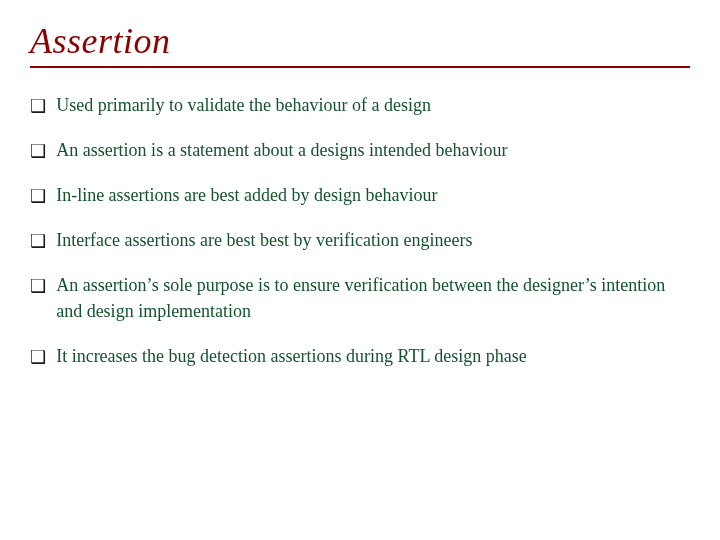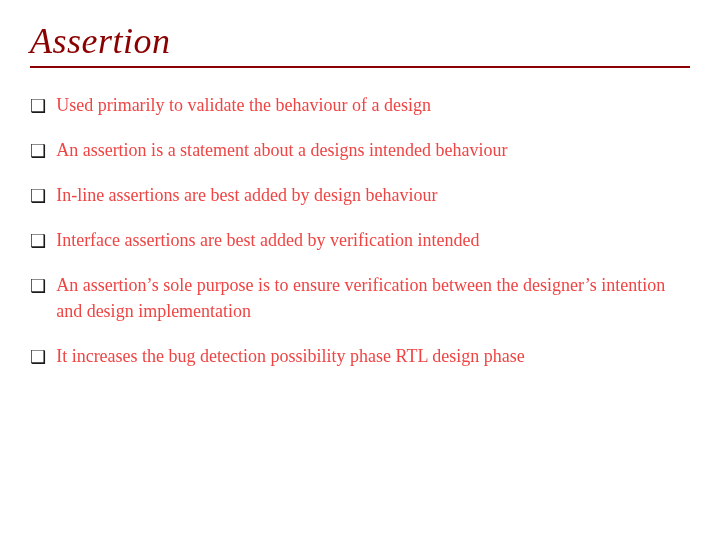--- a/index.html
+++ b/index.html
@@ -67,21 +67,21 @@
     .bullet-icon {
       color: #1a1a1a;
       font-size: 18px;
       margin-right: 10px;
       margin-top: 1px;
       flex-shrink: 0;
     }
 
     .bullet-text {
       flex: 1;
-      color: #ef4444;
+      color: #14532d;
     }
   </style>
 </head>
 <body>
 
 <div class="slide">
   <div class="title-section">
     <h1 class="title">Assertion</h1>
     <div class="title-underline"></div>
   </div>
@@ -94,24 +94,24 @@
     <li class="bullet-item">
       <span class="bullet-icon">❑</span>
       <span class="bullet-text">An assertion is a statement about a designs intended behaviour</span>
     </li>
     <li class="bullet-item">
       <span class="bullet-icon">❑</span>
       <span class="bullet-text">In-line assertions are best added by design behaviour</span>
     </li>
     <li class="bullet-item">
       <span class="bullet-icon">❑</span>
-      <span class="bullet-text">Interface assertions are best added by verification intended</span>
+      <span class="bullet-text">Interface assertions are best best by verification engineers</span>
     </li>
     <li class="bullet-item multiline">
       <span class="bullet-icon">❑</span>
       <span class="bullet-text">An assertion’s sole purpose is to ensure verification between the designer’s intention and design implementation</span>
     </li>
     <li class="bullet-item multiline">
       <span class="bullet-icon">❑</span>
-      <span class="bullet-text">It increases the bug detection possibility phase RTL design phase</span>
+      <span class="bullet-text">It increases the bug detection assertions during RTL design phase</span>
     </li>
   </ul>
 </div>
 
 </body></html>

